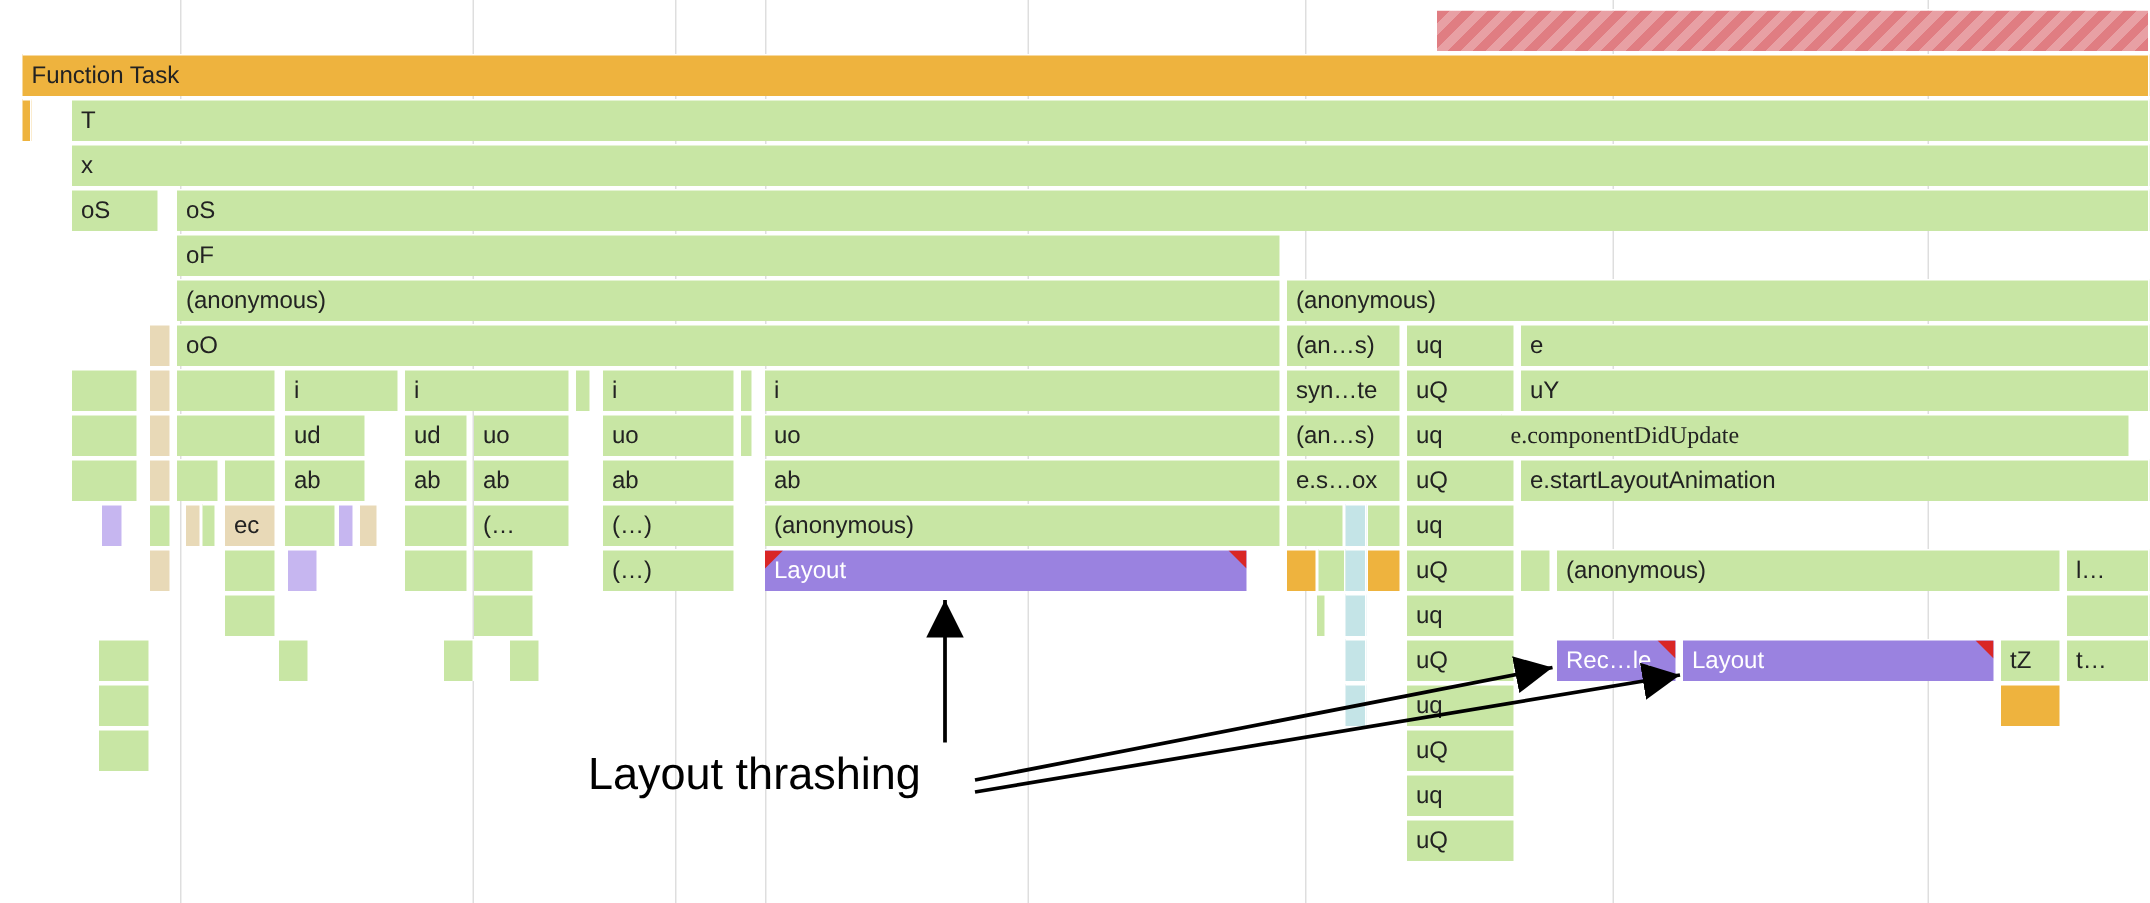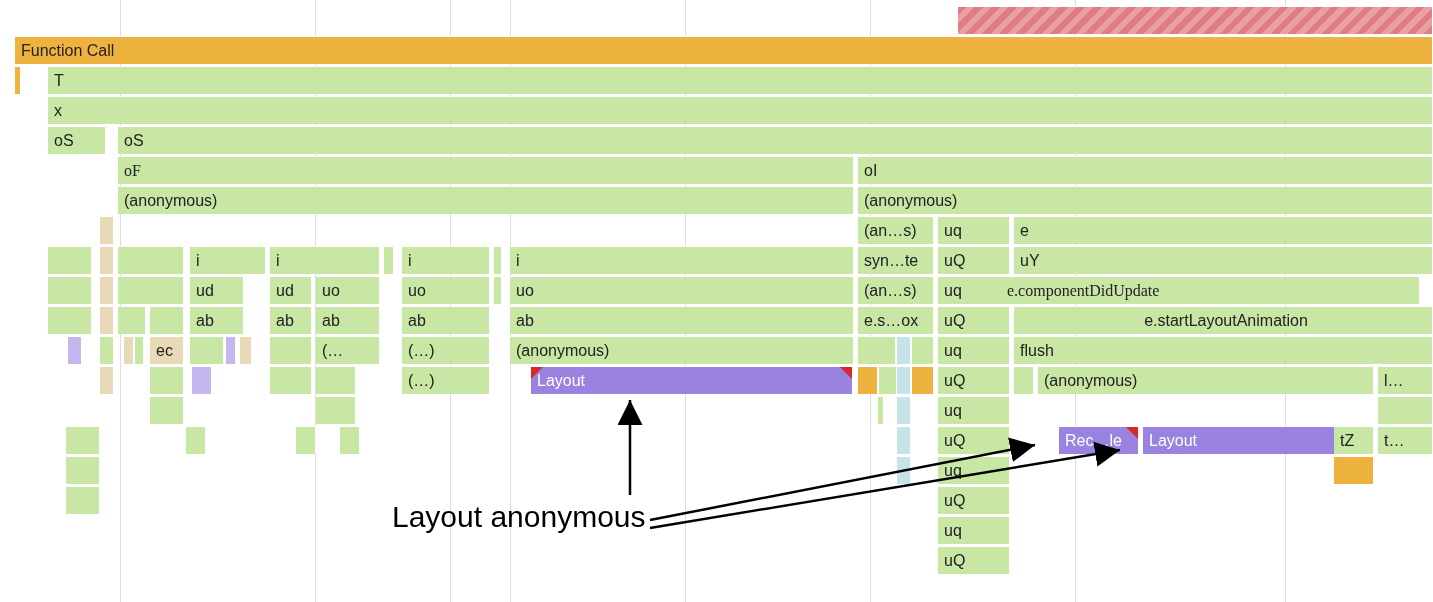--- a/index.html
+++ b/index.html
@@ -27,21 +27,21 @@
     color: #222;
     border-top: 1px solid #fff;
     border-right: 1px solid #fff;
   }
   .nolabel { padding-left: 0; }
   
   .c-task   { background: #bfbfbf; }
   .c-orange { background: #eeb33e; }
   .c-green  { background: #c8e6a4; }
   .c-tan    { background: #e8d9b7; }
-  .c-purple { background: #9a82e0; color:#fff;margin-left:21px; }
+  .c-purple { background: #9a82e0; color:#fff; }
   .c-purple-lt { background:#c6b6f0; }
   .c-cyan   { background:#c4e4e7; }
   .hatch {
     background: repeating-linear-gradient(
       135deg,
       #e07d82 0px, #e07d82 6px,
       #e8a0a4 6px, #e8a0a4 12px
     );
   }
   .tri-red {
@@ -91,31 +91,31 @@
 <div id="flame">
     <div class="vline" style="left: 120px;"></div>
     <div class="vline" style="left: 315px;"></div>
     <div class="vline" style="left: 450px;"></div>
     <div class="vline" style="left: 510px;"></div>
     <div class="vline" style="left: 685px;"></div>
     <div class="vline" style="left: 870px;"></div>
     <div class="vline" style="left: 1075px;"></div>
     <div class="vline" style="left: 1285px;"></div>
     <div class="bar hatch nolabel" style="left: 958px; top: 6px; width: 475px;"></div>
-    <div class="bar c-orange" style="left: 15px; top: 36px; width: 1418px;">Function Call</div>
+    <div class="bar c-orange" style="left: 15px; top: 36px; width: 1418px;">Function Task</div>
     <div class="bar c-green" style="left: 48px; top: 66px; width: 1385px;">T</div>
     <div class="bar c-orange nolabel" style="left: 15px; top: 66px; width: 6px;"></div>
     <div class="bar c-green" style="left: 48px; top: 96px; width: 1385px;">x</div>
     <div class="bar c-green" style="left: 48px; top: 126px; width: 58px;">oS</div>
     <div class="bar c-green" style="left: 118px; top: 126px; width: 1315px;">oS</div>
-    <div class="bar c-green" style="left: 118px; top: 156px; width: 736px; font-family: Liberation Serif, serif;">oF</div>
-    <div class="bar c-green" style="left: 858px; top: 156px; width: 575px;">oI</div>
+    <div class="bar c-green" style="left: 118px; top: 156px; width: 736px;">oF</div>
     <div class="bar c-green" style="left: 118px; top: 186px; width: 736px;">(anonymous)</div>
     <div class="bar c-green" style="left: 858px; top: 186px; width: 575px;">(anonymous)</div>
     <div class="bar c-tan nolabel" style="left: 100px; top: 216px; width: 14px;"></div>
+    <div class="bar c-green" style="left: 118px; top: 216px; width: 736px;">oO</div>
     <div class="bar c-green" style="left: 858px; top: 216px; width: 76px;">(an…s)</div>
     <div class="bar c-green" style="left: 938px; top: 216px; width: 72px;">uq</div>
     <div class="bar c-green" style="left: 1014px; top: 216px; width: 419px;">e</div>
     <div class="bar c-green nolabel" style="left: 48px; top: 246px; width: 44px;"></div>
     <div class="bar c-tan nolabel" style="left: 100px; top: 246px; width: 14px;"></div>
     <div class="bar c-green nolabel" style="left: 118px; top: 246px; width: 66px;"></div>
     <div class="bar c-green" style="left: 190px; top: 246px; width: 76px;">i</div>
     <div class="bar c-green" style="left: 270px; top: 246px; width: 110px;">i</div>
     <div class="bar c-green nolabel" style="left: 384px; top: 246px; width: 10px;"></div>
     <div class="bar c-green" style="left: 402px; top: 246px; width: 88px;">i</div>
@@ -140,38 +140,37 @@
     <div class="bar c-tan nolabel" style="left: 100px; top: 306px; width: 14px;"></div>
     <div class="bar c-green nolabel" style="left: 118px; top: 306px; width: 28px;"></div>
     <div class="bar c-green nolabel" style="left: 150px; top: 306px; width: 34px;"></div>
     <div class="bar c-green" style="left: 190px; top: 306px; width: 54px;">ab</div>
     <div class="bar c-green" style="left: 270px; top: 306px; width: 42px;">ab</div>
     <div class="bar c-green" style="left: 316px; top: 306px; width: 64px;">ab</div>
     <div class="bar c-green" style="left: 402px; top: 306px; width: 88px;">ab</div>
     <div class="bar c-green" style="left: 510px; top: 306px; width: 344px;">ab</div>
     <div class="bar c-green" style="left: 858px; top: 306px; width: 76px;">e.s…ox</div>
     <div class="bar c-green" style="left: 938px; top: 306px; width: 72px;">uQ</div>
-    <div class="bar c-green" style="left: 1014px; top: 306px; width: 419px; text-align: center;">e.startLayoutAnimation</div>
+    <div class="bar c-green" style="left: 1014px; top: 306px; width: 419px;">e.startLayoutAnimation</div>
     <div class="bar c-purple-lt nolabel" style="left: 68px; top: 336px; width: 14px;"></div>
     <div class="bar c-green nolabel" style="left: 100px; top: 336px; width: 14px;"></div>
     <div class="bar c-tan nolabel" style="left: 124px; top: 336px; width: 10px;"></div>
     <div class="bar c-green nolabel" style="left: 135px; top: 336px; width: 9px;"></div>
     <div class="bar c-tan" style="left: 150px; top: 336px; width: 34px;">ec</div>
     <div class="bar c-green nolabel" style="left: 190px; top: 336px; width: 34px;"></div>
     <div class="bar c-purple-lt nolabel" style="left: 226px; top: 336px; width: 10px;"></div>
     <div class="bar c-tan nolabel" style="left: 240px; top: 336px; width: 12px;"></div>
     <div class="bar c-green nolabel" style="left: 270px; top: 336px; width: 42px;"></div>
     <div class="bar c-green" style="left: 316px; top: 336px; width: 64px;">(…</div>
     <div class="bar c-green" style="left: 402px; top: 336px; width: 88px;">(…)</div>
     <div class="bar c-green" style="left: 510px; top: 336px; width: 344px;">(anonymous)</div>
     <div class="bar c-green nolabel" style="left: 858px; top: 336px; width: 38px;"></div>
     <div class="bar c-cyan nolabel" style="left: 897px; top: 336px; width: 14px;"></div>
     <div class="bar c-green nolabel" style="left: 912px; top: 336px; width: 22px;"></div>
     <div class="bar c-green" style="left: 938px; top: 336px; width: 72px;">uq</div>
-    <div class="bar c-green" style="left: 1014px; top: 336px; width: 419px;">flush</div>
     <div class="bar c-tan nolabel" style="left: 100px; top: 366px; width: 14px;"></div>
     <div class="bar c-green nolabel" style="left: 150px; top: 366px; width: 34px;"></div>
     <div class="bar c-purple-lt nolabel" style="left: 192px; top: 366px; width: 20px;"></div>
     <div class="bar c-green nolabel" style="left: 270px; top: 366px; width: 42px;"></div>
     <div class="bar c-green nolabel" style="left: 316px; top: 366px; width: 40px;"></div>
     <div class="bar c-green" style="left: 402px; top: 366px; width: 88px;">(…)</div>
     <div class="bar c-purple" style="left: 510px; top: 366px; width: 322px;">Layout<span class="tri-red"></span><span class="tri-red-left"></span></div>
     <div class="bar c-orange nolabel" style="left: 858px; top: 366px; width: 20px;"></div>
     <div class="bar c-green nolabel" style="left: 879px; top: 366px; width: 18px;"></div>
     <div class="bar c-cyan nolabel" style="left: 897px; top: 366px; width: 14px;"></div>
@@ -212,14 +211,14 @@
       <marker id="ah" markerWidth="12" markerHeight="12" refX="10" refY="5" orient="auto">
         <path d="M0,0 L10,5 L0,10 Z" fill="#000"></path>
       </marker>
     </defs>
     <g id="arrow-group" stroke="#000" stroke-width="2.5" fill="none" marker-end="url(#ah)">
         <line x1="630" y1="495" x2="630" y2="400"></line>
         <line x1="650" y1="520" x2="1035" y2="445"></line>
         <line x1="650" y1="528" x2="1120" y2="450"></line>
       </g>
   </svg>
-  <div class="anno-text" style="left: 392px; top: 500px;">Layout anonymous</div>
+  <div class="anno-text" style="left: 392px; top: 500px;">Layout thrashing</div>
 </div>
 
 </body></html>

